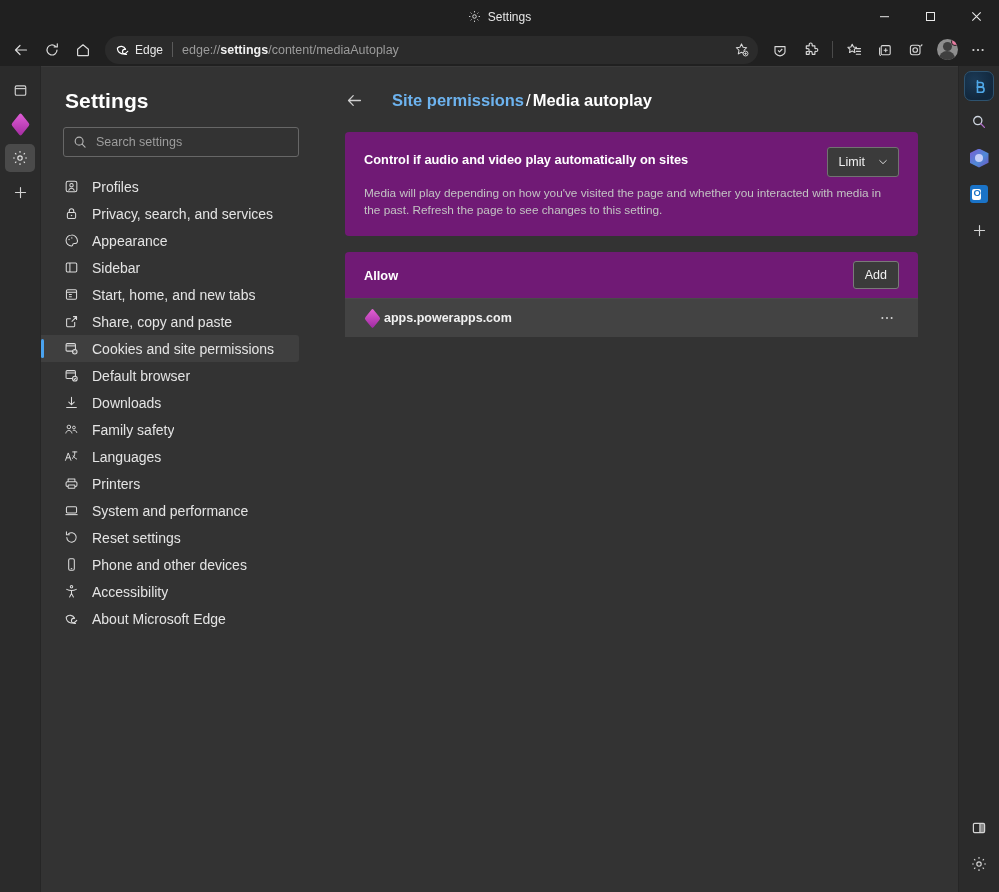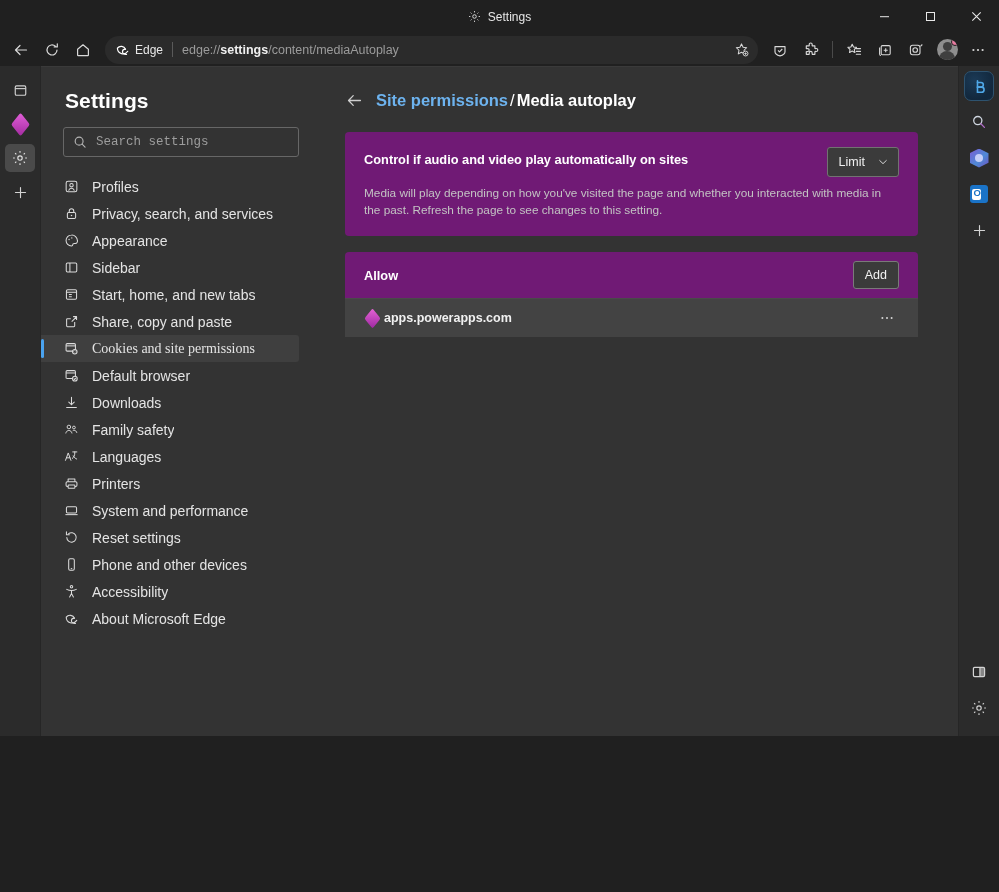--- a/index.html
+++ b/index.html
@@ -5,21 +5,21 @@
   * { box-sizing: border-box; margin: 0; padding: 0; }
   html, body {
     width: 999px; height: 892px;
     background: #202020;
     font-family: "Liberation Sans", sans-serif;
     overflow: hidden;
     -webkit-font-smoothing: antialiased;
   }
 
   
-  .window { width: 999px; height: 736px; position: relative; background: #202020; display: flex; flex-direction: column; }
+  .window { width: 999px; height: 892px; position: relative; background: #202020; display: flex; flex-direction: column; }
 
   .titlebar {
     height: 33px; flex: 0 0 33px; background: #202020;
     display: flex; align-items: center; position: relative;
   }
   .title-center {
     position: absolute; left: 0; right: 0; top: 0; height: 33px;
     display: flex; align-items: center; justify-content: center; gap: 7px;
     font-size: 12px; color: #e6e6e6;
   }
@@ -90,43 +90,43 @@
   
   .snav { width: 280px; flex: 0 0 280px; padding: 22px 0 0 0; }
   .snav-title { font-size: 21px; color: #ffffff; font-weight: 600; padding: 0 24px; margin-bottom: 14px; letter-spacing: .1px; }
   .search-wrap { margin: 0 22px 16px 22px; }
   .search-box {
     height: 30px; border: 1px solid #676767; border-radius: 3px; background: #333333;
     display: flex; align-items: center; padding: 0 9px; gap: 9px;
   }
   .search-box input {
     flex: 1 1 auto; background: transparent; border: 0; outline: none;
-    color: #e8e8e8; font-size: 12.5px; font-family: Liberation Mono, monospace; min-width: 0;
+    color: #e8e8e8; font-size: 12.5px; font-family: Liberation Sans, sans-serif; min-width: 0;
   }
   .search-box input::placeholder { color: #9d9d9d; }
 
   .nav-list { display: flex; flex-direction: column; }
   .nav-item {
     height: 27px; display: flex; align-items: center; gap: 13px;
     padding-left: 22px; padding-right: 10px; position: relative;
     color: #e4e4e4; font-size: 14px; margin: 0 22px 0 0; border-radius: 0 3px 3px 0;
   }
-  .nav-item.selected { background: #3f3f3f; font-family: Liberation Serif, serif; }
+  .nav-item.selected { background: #3f3f3f; }
   .nav-item.selected::before {
     content: ""; position: absolute; left: 0; top: 4px; bottom: 4px;
     width: 3px; border-radius: 2px; background: #4aa3f0;
   }
   .nav-ico { width: 16px; height: 16px; flex: 0 0 16px; display: flex; align-items: center; justify-content: center; color: #dcdcdc; }
   .nav-label { white-space: nowrap; overflow: hidden; text-overflow: ellipsis; }
 
   
   .scontent { flex: 1 1 auto; padding: 24px 40px 0 24px; min-width: 0; }
   .breadcrumb { display: flex; align-items: center; gap: 13px; margin-bottom: 22px; }
   .bc-back { width: 18px; height: 18px; display: flex; align-items: center; justify-content: center; color: #cfcfcf; flex: 0 0 18px; }
-  .bc-text { font-size: 16.5px; font-weight: 600; color: #ffffff; }
+  .bc-text { font-size: 16.5px; font-weight: 600; color: #ffffff; margin-left: 16px; }
   .bc-link { color: #6db3ef; font-weight: 600; }
   .bc-sep { color: #ffffff; font-weight: 400; margin: 0 2px; }
 
   .card { background: #701a75; border-radius: 4px; margin-bottom: 16px; }
 
   .card-pad { padding: 15px 19px 17px 19px; }
   .card-row1 { display: flex; align-items: flex-start; justify-content: space-between; gap: 18px; }
   .card-head { font-size: 12.8px; font-weight: 700; color: #ffffff; padding-top: 5px; }
   .card-desc { font-size: 11.8px; color: #c3c3c3; line-height: 1.45; margin-top: 8px; max-width: 520px; }
 

